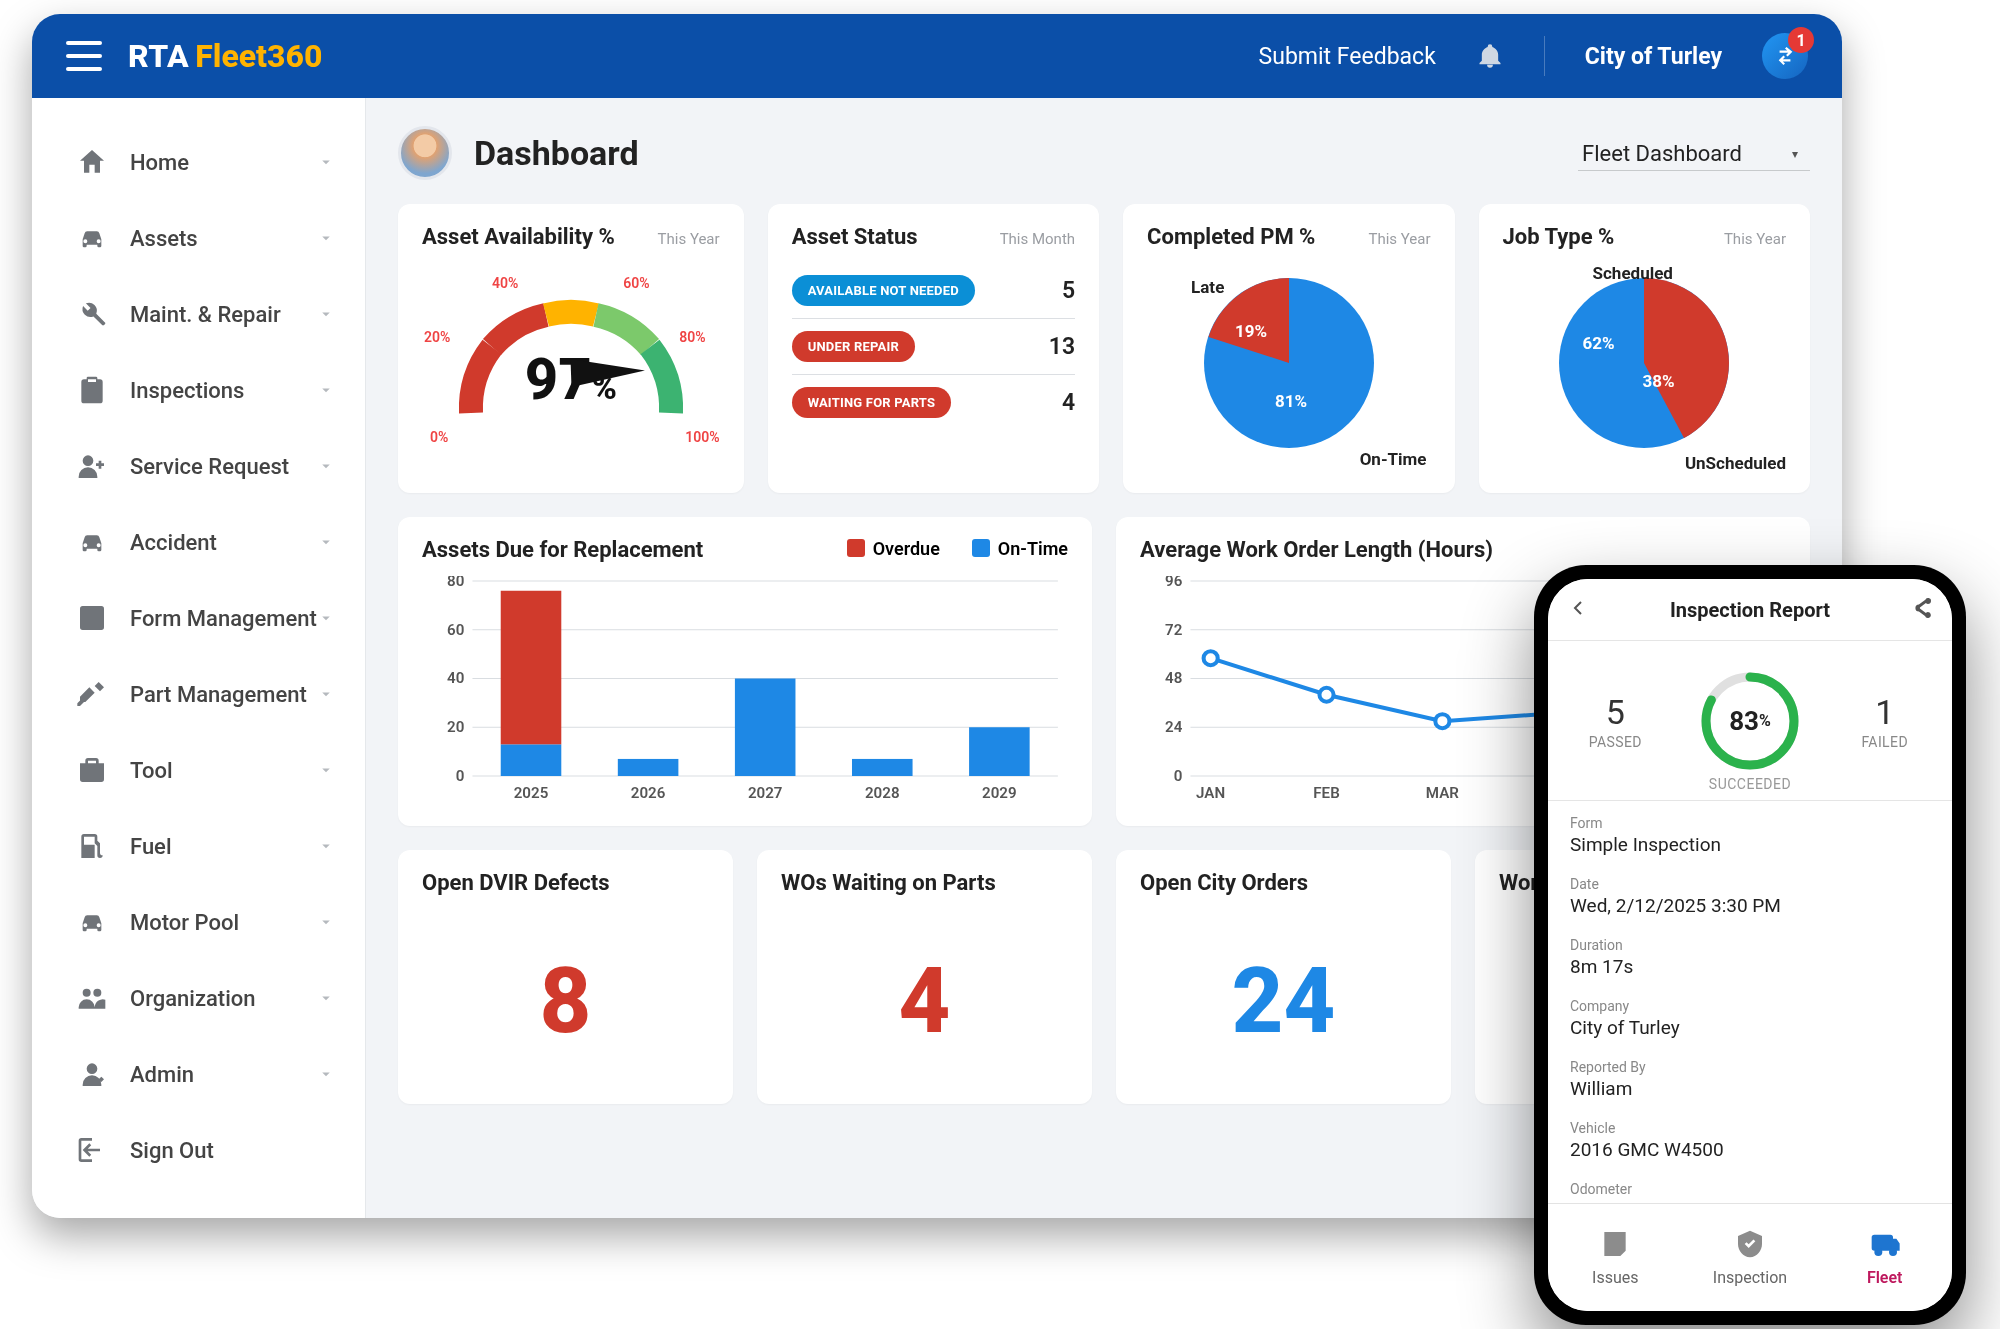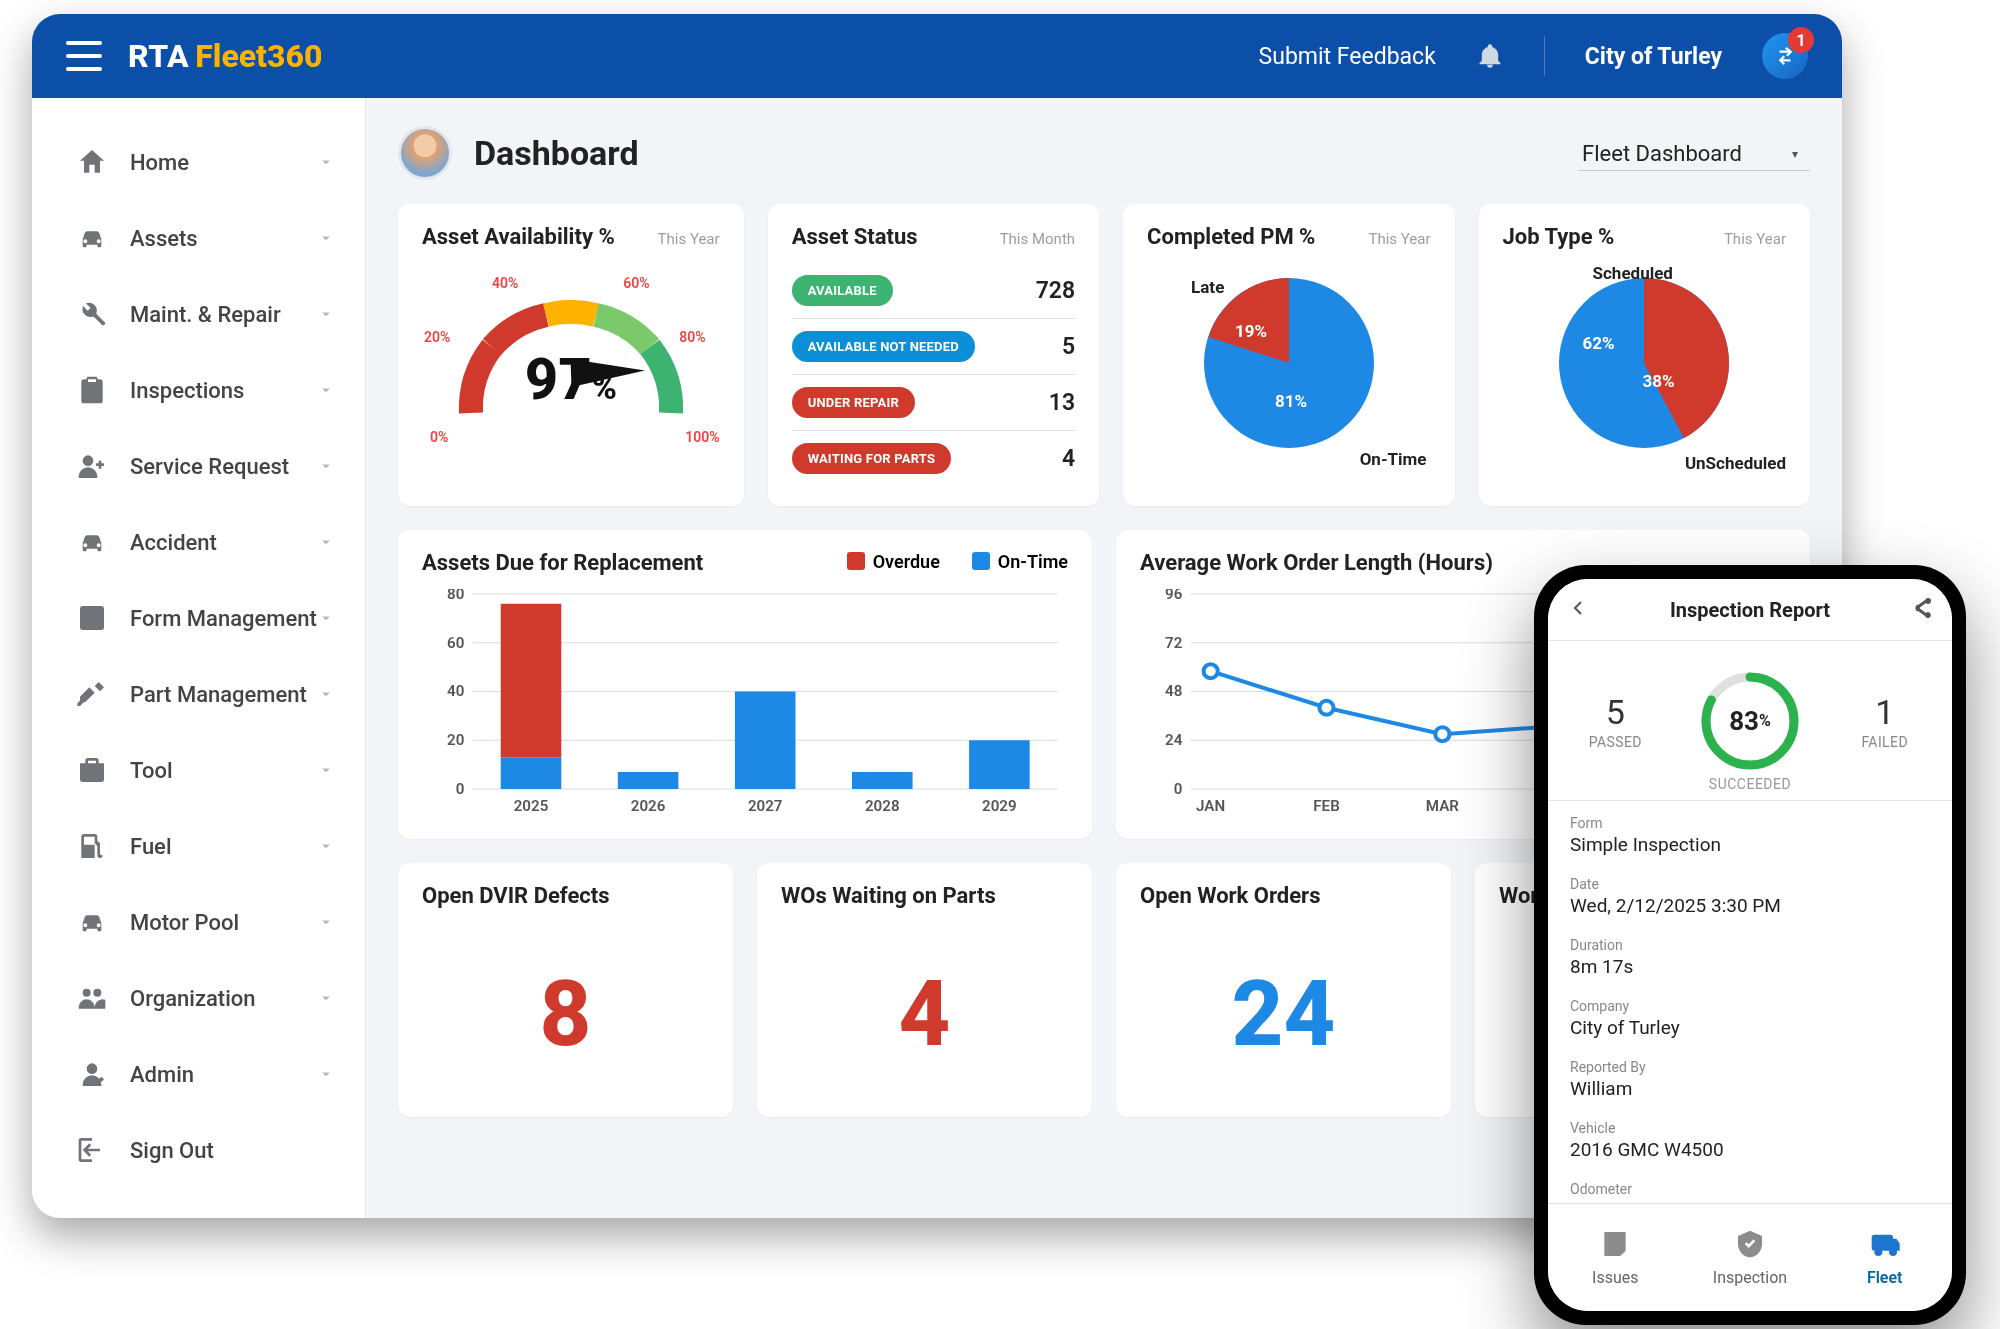--- a/index.html
+++ b/index.html
@@ -128,21 +128,21 @@
 .ph-stat .lbl { font-size:14px; color:#888; letter-spacing:.4px; margin-top:2px;}
 .donut { position:relative; width:104px; height:104px; }
 .donut .center { position:absolute; inset:0; display:flex; align-items:center; justify-content:center; font-size:26px; font-weight:700; color:#222;}
 .ph-succ { position:absolute; left:0; right:0; bottom:8px; text-align:center; font-size:14px; letter-spacing:.5px; color:#999;}
 .ph-fields { background:#fff; flex:1; overflow-y:auto;}
 .ph-field { padding:14px 22px 6px;}
 .ph-field .fl { font-size:14px; color:#888;margin-bottom:2px;}
 .ph-field .fv { font-size:19px; color:#222;}
 .ph-tabs { height:108px; background:#fff; border-top:1px solid #e3e3e3; display:flex;}
 .ph-tab { flex:1; display:flex; flex-direction:column; align-items:center; justify-content:center; gap:4px; font-size:16px; color:#666; cursor:pointer;}
-.ph-tab.active { color:#0369a1; font-weight:600;}
+.ph-tab.active { color:#be185d; font-weight:600;}
 .ph-tab svg { width:32px; height:32px; }
 .ph-tab svg.ic { fill:#8c8c8c;}
 .ph-tab.active svg.ic { fill:#1e75d0;}
 .ph-tab.active svg.stk { stroke:#1e75d0;}
 
 </style>
 </head>
 <body>
 
 <div class="desktop">
@@ -342,24 +342,20 @@
             <div class="needle"></div>
           </div>
         </div>
 
         <div class="card status-list" style="flex:1">
           <div class="card-header">
             <span class="card-title">Asset Status</span>
             <span class="card-sub">This Month</span>
           </div>
           <div id="status-rows">
-              <div class="row-line">
-                <span class="status-pill pill-green">AVAILABLE</span>
-                <span class="status-val">728</span>
-              </div>
               <div class="row-line">
                 <span class="status-pill pill-blue">AVAILABLE NOT NEEDED</span>
                 <span class="status-val">5</span>
               </div>
               <div class="row-line">
                 <span class="status-pill pill-red">UNDER REPAIR</span>
                 <span class="status-val">13</span>
               </div>
               <div class="row-line">
                 <span class="status-pill pill-wait">WAITING FOR PARTS</span>
@@ -486,21 +482,21 @@
           <div class="metric c-red">8</div>
         </div>
         <div class="card kpi">
           <div class="card-header">
               <span class="card-title">WOs Waiting on Parts</span>
             </div>
           <div class="metric c-red">4</div>
         </div>
         <div class="card kpi">
           <div class="card-header">
-              <span class="card-title">Open Work Orders</span>
+              <span class="card-title">Open City Orders</span>
             </div>
           <div class="metric c-blue">24</div>
         </div>
         <div class="card kpi">
           <div class="card-header">
               <span class="card-title">Work Orders to</span>
             </div>
           <div class="metric c-green">17</div>
         </div>
       </div>

